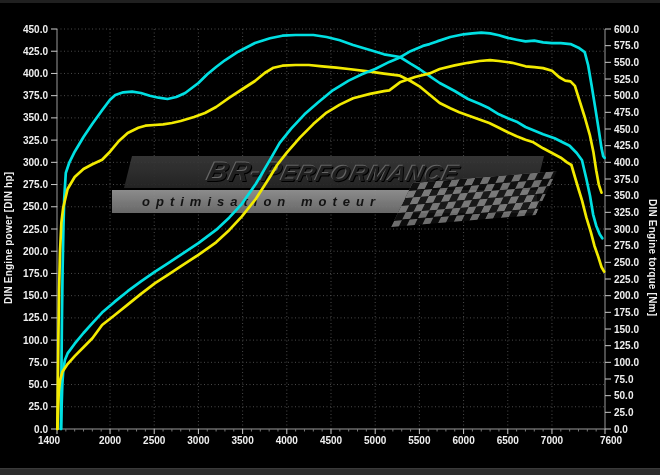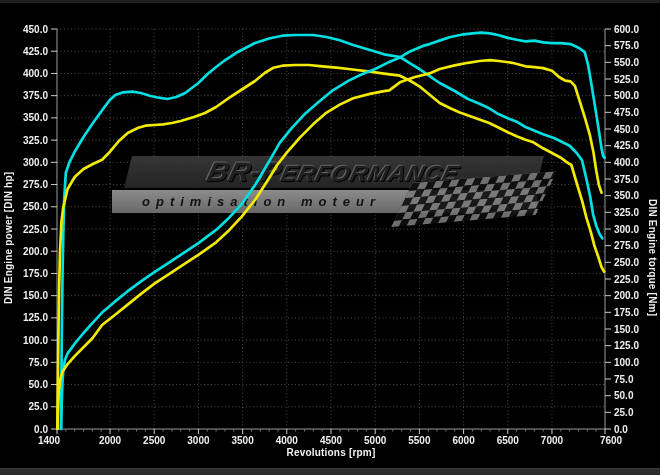--- a/index.html
+++ b/index.html
@@ -253,16 +253,15 @@
 
   <svg id="series-layer" width="660" height="475">
       <polyline points="61.0,429.0 61.4,375.7 61.9,322.3 62.6,269.0 63.4,229.0 64.2,199.0 65.8,173.0 69.4,162.3 74.7,151.7 83.5,137.0 92.4,123.7 102.1,110.3 110.0,99.7 115.3,95.0 123.3,92.3 132.1,91.7 141.0,93.0 149.8,95.7 158.6,97.7 167.5,99.0 176.3,97.0 185.2,93.0 198.4,83.0 207.3,74.3 216.1,67.0 224.9,60.3 238.2,51.7 255.0,43.0 270.0,38.3 282.4,35.7 295.6,35.0 313.3,35.0 326.6,37.0 339.8,40.3 353.1,45.0 370.8,50.3 384.0,54.3 399.9,57.0 410.5,63.7 419.4,69.0 430.0,76.3 439.7,83.0 454.7,91.0 468.0,99.0 479.5,103.7 489.2,108.3 498.9,114.3 507.8,118.3 516.6,121.7 525.5,127.0 533.4,130.3 543.1,134.3 554.6,138.3 562.6,142.3 569.6,145.7 576.7,153.0 582.0,160.3 586.4,179.0 590.0,195.7 593.1,214.3 596.2,225.7 599.7,234.3 602.3,238.3" fill="none" stroke="#00dfe2" stroke-width="2.7" stroke-linejoin="round" stroke-linecap="round"></polyline>
       <polyline points="57.4,429.0 57.9,382.3 58.4,335.7 59.1,289.0 60.0,252.3 61.4,222.3 63.2,207.7 67.6,189.0 74.7,177.0 83.5,169.0 92.4,164.3 102.1,159.7 110.0,151.7 118.9,141.0 127.7,133.0 138.3,127.7 145.4,125.7 154.2,125.0 163.1,124.3 171.9,123.0 180.7,121.0 194.0,117.0 205.0,113.0 216.1,107.0 229.4,97.7 242.6,89.0 255.0,81.0 264.7,73.0 273.5,67.7 282.4,65.7 295.6,65.0 308.9,65.0 322.2,66.3 336.3,67.7 348.7,69.0 369.9,71.7 384.0,73.7 399.9,75.7 410.5,81.0 419.4,86.3 430.0,95.0 439.7,103.0 450.3,108.3 459.2,112.3 472.4,117.0 489.2,123.0 498.9,127.7 507.8,132.3 516.6,136.3 525.5,139.7 533.4,142.3 543.1,148.3 552.0,153.0 560.8,157.7 567.0,162.3 571.4,165.0 574.9,177.0 578.5,189.0 582.0,200.3 586.4,217.7 590.9,232.3 594.4,245.7 597.9,255.7 601.5,267.0 604.1,271.7" fill="none" stroke="#f2ea00" stroke-width="2.7" stroke-linejoin="round" stroke-linecap="round"></polyline>
       <polyline points="61.0,429.0 61.6,406.8 62.3,384.6 63.4,368.6 65.0,359.7 67.6,353.4 74.7,343.7 83.5,333.0 92.4,323.2 102.1,312.6 114.5,301.9 127.7,291.2 141.0,281.4 155.1,271.7 167.5,263.7 180.7,254.8 198.4,243.2 216.1,229.9 229.4,217.4 241.7,204.1 255.9,183.7 269.1,161.4 279.7,142.8 291.2,128.6 304.5,114.3 317.7,102.8 332.8,90.3 348.7,80.6 361.9,74.3 375.2,69.0 389.3,61.9 399.9,57.4 410.5,51.2 422.9,45.9 429.6,44.1 437.1,41.4 450.3,37.0 463.6,34.3 472.4,33.4 481.3,32.6 490.1,33.4 498.9,35.2 507.8,37.9 516.6,39.7 525.5,41.4 534.3,40.6 543.1,42.3 552.0,43.2 560.8,43.2 570.5,44.1 578.5,47.7 584.7,52.1 588.2,65.4 591.7,85.9 595.3,108.1 598.8,130.3 601.5,148.1 603.2,156.1 604.6,157.9" fill="none" stroke="#00dfe2" stroke-width="2.7" stroke-linejoin="round" stroke-linecap="round"></polyline>
       <polyline points="57.4,429.0 58.1,409.4 58.8,391.7 60.1,380.1 62.3,372.1 67.6,364.1 74.7,356.1 83.5,347.2 92.4,338.3 102.1,325.0 114.5,315.2 127.7,304.6 141.0,293.9 155.1,283.2 167.5,275.2 180.7,266.3 198.4,254.8 216.1,242.3 229.4,229.9 241.7,216.6 255.9,198.8 269.1,178.3 277.1,165.0 286.8,152.6 300.1,137.4 313.3,124.1 326.6,112.6 339.8,104.6 353.1,98.3 369.9,93.9 384.0,91.2 389.3,90.3 399.9,82.3 415.0,77.0 429.6,73.4 439.7,69.0 454.7,65.4 468.0,62.8 479.5,61.0 490.1,60.1 498.9,61.0 512.2,62.8 525.5,66.3 534.3,67.2 543.1,68.1 552.0,70.8 559.0,77.0 565.2,80.6 570.5,81.4 574.9,85.9 578.5,97.4 584.7,117.0 590.0,135.7 593.5,152.6 596.2,170.3 598.8,184.6 601.5,192.6" fill="none" stroke="#f2ea00" stroke-width="2.7" stroke-linejoin="round" stroke-linecap="round"></polyline>
     </svg>
 
   <div id="yl-title" class="axis-title">DIN Engine power [DIN hp]</div>
   <div id="yr-title" class="axis-title">DIN Engine torque [Nm]</div>
-  <div id="x-title" class="axis-title">Revolutions [rpm]</div>
 
   <div id="bottom-strip" class="edge-strip"></div>
 </div>
 
 </body></html>

